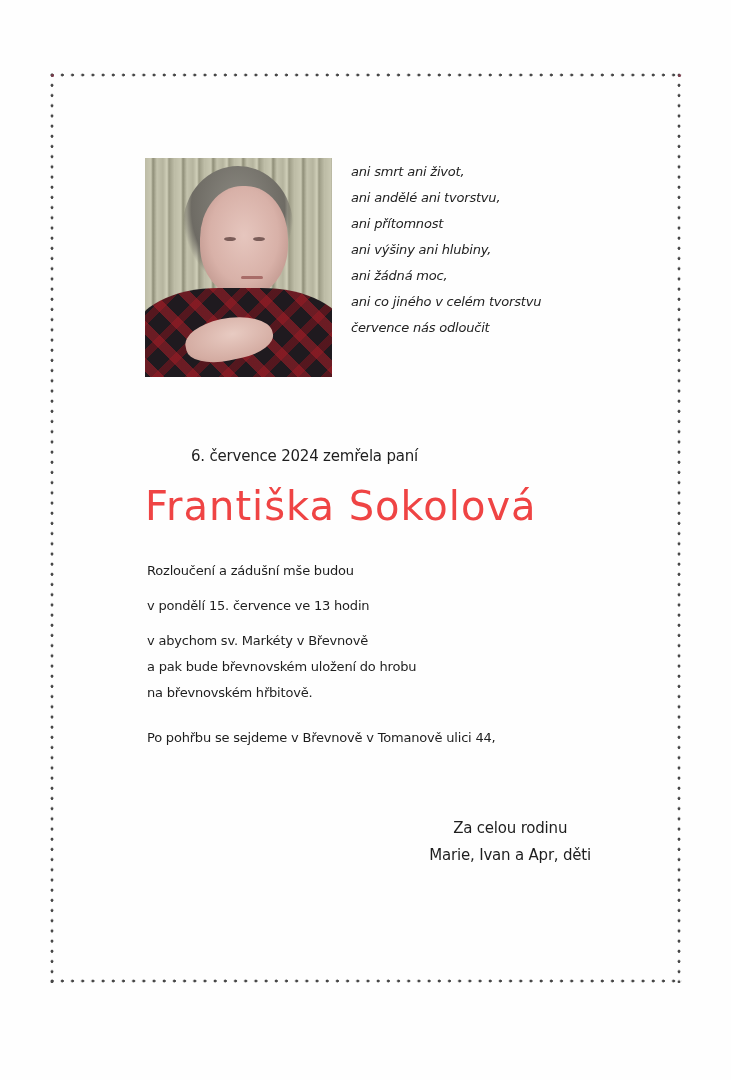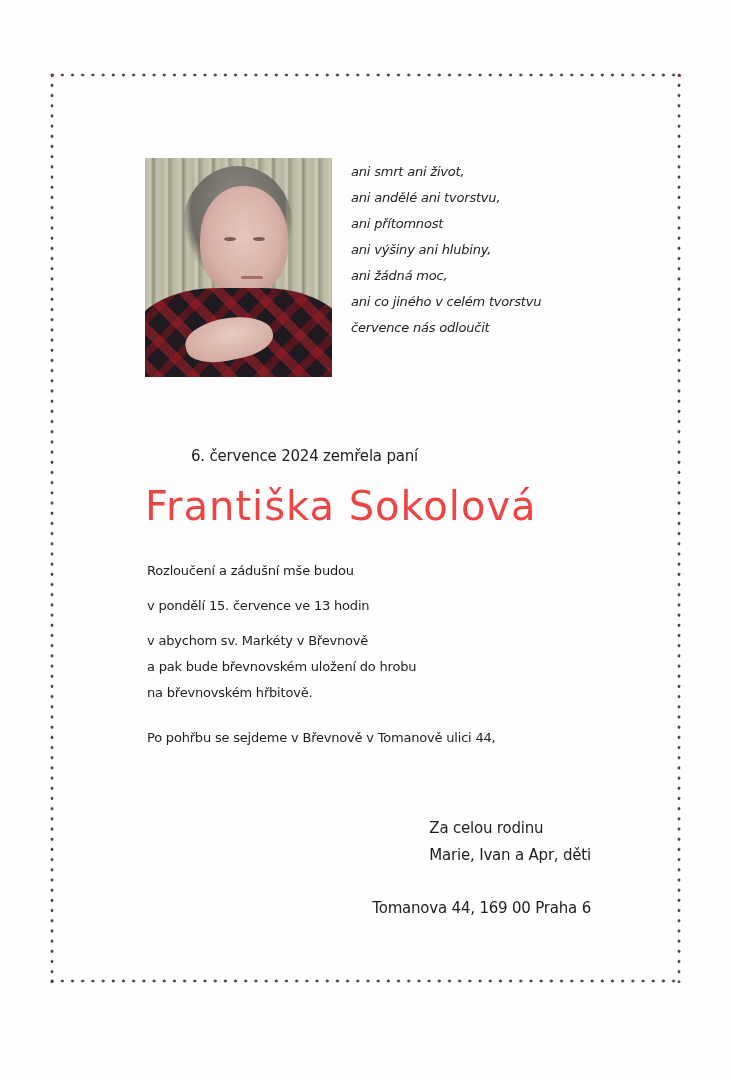--- a/index.html
+++ b/index.html
@@ -170,21 +170,21 @@
     .para div { height: 26px; line-height: 26px; }
     .p1 { top: 483px; }
     .p2 { top: 518px; }
     .p3 { top: 553px; }
     .p4 { top: 650px; }
 
     .signature {
       position: absolute;
       right: 89px;
       top: 740px;
-      text-align: left;
+      text-align: center;
       font-size: 15px;
       letter-spacing: -0.2px;
       white-space: nowrap;
     }
     .signature div { height: 27px; line-height: 27px; }
     .address {
       position: absolute;
       right: 89px;
       top: 820px;
       font-size: 15px;
@@ -241,14 +241,13 @@
   </div>
   <div class="para p4">
     <div>Po pohřbu se sejdeme v Břevnově v Tomanově ulici 44,</div>
   </div>
 
   <div class="signature">
     <div>Za celou rodinu</div>
     <div>Marie, Ivan a Apr, děti</div>
   </div>
 
-  <div class="address">Tomanova 44, 169 00 Praha 6</div>
 </div>
 
 </body></html>

